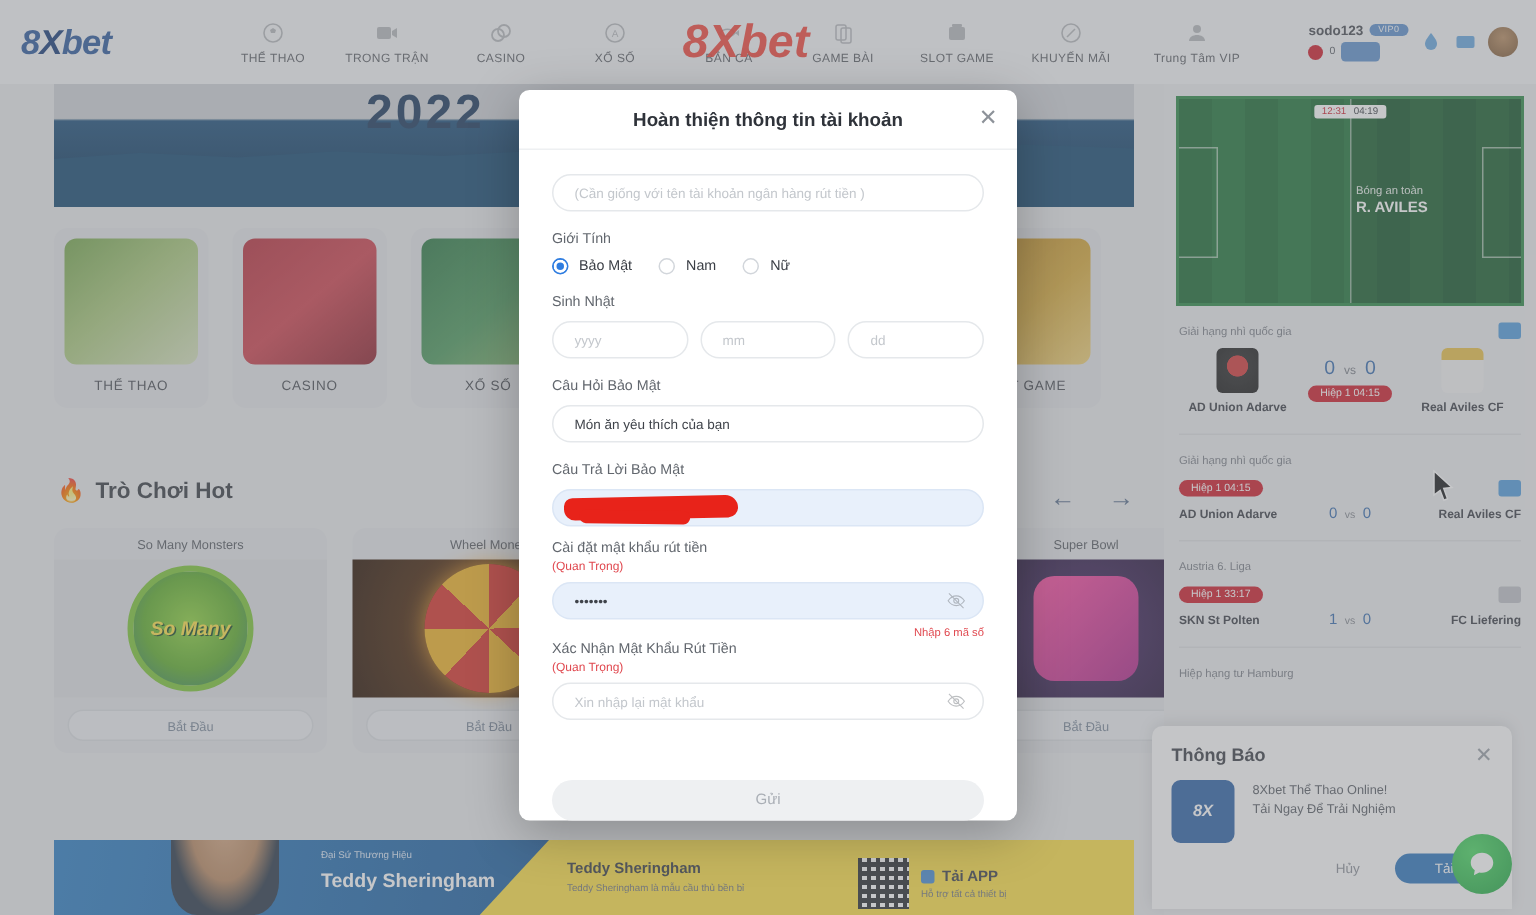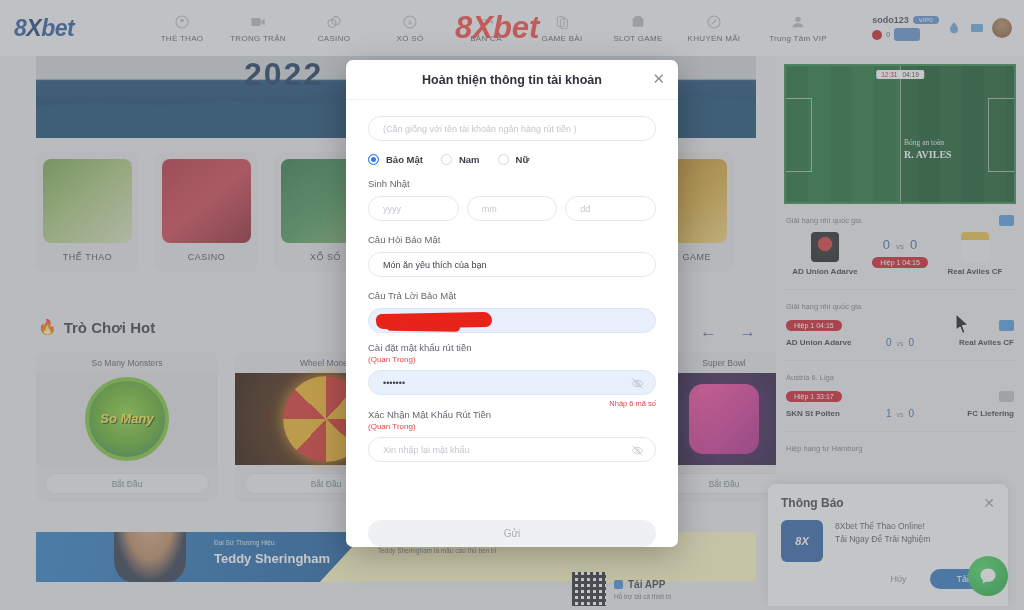--- a/index.html
+++ b/index.html
@@ -133,22 +133,22 @@
     background: linear-gradient(135deg,#ff4fa3,#b02a8c); }
   .start-btn {
     width: 164px; margin: 8px 0 8px; height: 21px; background: #eceef1;
     border: 1px solid #dadde1; border-radius: 11px; color: #7b8characters;
     color: #7c8a9b; font-size: 8.5px; display: flex; align-items: center;
     justify-content: center; cursor: pointer;
   }
 
   
   .amb {
-    position: absolute; left: 36px; top: 532px; width: 720px; height: 50px;
-    background: #fef9c3; display: flex; 
+    position: absolute; left: 36px; top: 560px; width: 720px; height: 50px;
+    background: #fde047; display: flex; align-items: center;
   }
   .amb-blue {
     width: 330px; height: 50px; background: linear-gradient(100deg,#2e7fc4,#1e5f9e);
     clip-path: polygon(0 0,100% 0,86% 100%,0 100%); position: relative;
   }
   .amb-face {
     position: absolute; left: 78px; top: -42px; width: 72px; height: 92px;
     background: radial-gradient(ellipse at 50% 32%, #d8ab86 0%, #b98a63 45%, #2c3a4a 70%);
     border-radius: 40% 40% 24% 24%;
   }
@@ -193,21 +193,21 @@
   .pitch .box-r { right: 0; border-right: none; }
   .pitch .shade {
     position: absolute; left: 50%; top: 0; width: 50%; height: 100%; background: rgba(0,0,0,.18);
   }
   .timer {
     position: absolute; left: 50%; transform: translateX(-50%); top: 4px;
     background: #fff; border-radius: 2px; font-size: 6.5px; color: #3a3e45;
     padding: 1px 5px; display: flex; gap: 5px;
   }
   .timer .t-red { color: #cf1f2e; }
-  .pitch-txt { position: absolute; left: 118px; top: 72px; color: #fff; font-family: Liberation Serif, serif; }
+  .pitch-txt { position: absolute; left: 118px; top: 56px; color: #fff; }
   .pitch-txt .p1 { font-size: 7.5px; opacity: .9; }
   .pitch-txt .p2 { font-size: 10px; font-weight: bold; margin-top: 2px; }
 
   .league { font-size: 7.5px; color: #7d828a; margin: 12px 10px 0; }
   .match-hero { margin: 6px 10px 0; display: flex; align-items: flex-start; justify-content: space-between; }
   .team { width: 78px; display: flex; flex-direction: column; align-items: center; gap: 5px; }
   .crest { width: 28px; height: 30px; border-radius: 4px; }
   .crest-a { background: radial-gradient(circle at 50% 40%, #d23b3b 0 30%, #2a2a2a 32%, #1c1c1c 100%); }
   .crest-b { background: linear-gradient(180deg,#e8c24a 0 26%, #f2f2f2 26% 100%); }
   .team-name { font-size: 8px; font-weight: bold; color: #3d4149; text-align: center; line-height: 1.3; }
@@ -288,21 +288,21 @@
   .inp::placeholder { color: #c3c7cc; }
   .inp.filled { background: #e8f0fb; border-color: #dbe6f5; }
   .gap { height: 13px; }
   .gap-s { height: 9px; }
   .radios { display: flex; align-items: center; gap: 8px; }
   .radio { display: flex; align-items: center; gap: 7px; cursor: pointer; }
   .dot {
     width: 11px; height: 11px; border-radius: 50%; border: 1px solid #d2d6db; background: #fff;
   }
   .dot.on { background: #2f7de0; border-color: #2f7de0; box-shadow: inset 0 0 0 2px #fff; }
-  .radio-lbl { font-size: 9.5px; font-weight: bold; color: #3a3e45; margin-right: 10px; }
+  .radio-lbl { font-size: 9.5px; font-weight: normal; color: #3a3e45; margin-right: 10px; }
   .dates { display: flex; gap: 8px; }
   .dates .inp { flex: 1; }
   .pw-wrap { position: relative; }
   .pw-wrap .inp { padding-right: 32px; }
   .eye {
     position: absolute; right: 12px; top: 6px; width: 13px; height: 13px; cursor: pointer; opacity: .45;
   }
   .eye svg { width: 100%; height: 100%; stroke: #6d7278; fill: none; stroke-width: 1.4; }
   .err { font-size: 7.5px; color: #e0484f; margin-top: 4px; text-align: right; }
   .redact {
@@ -628,20 +628,21 @@
   <div class="modal-head">
     <span class="modal-title">Hoàn thiện thông tin tài khoản</span>
     <span class="modal-x">✕</span>
   </div>
 
   <div class="modal-body">
 
     <input class="inp" placeholder="(Cần giống với tên tài khoản ngân hàng rút tiền )" style="">
 
     <div class="gap"></div>
+    <div class="f-label">Giới Tính</div>
     <div class="radios">
       <label class="radio">
         <span class="dot on"></span>
         <span class="radio-lbl">Bảo Mật</span>
       </label>
       <label class="radio">
         <span class="dot"></span>
         <span class="radio-lbl">Nam</span>
       </label>
       <label class="radio">

